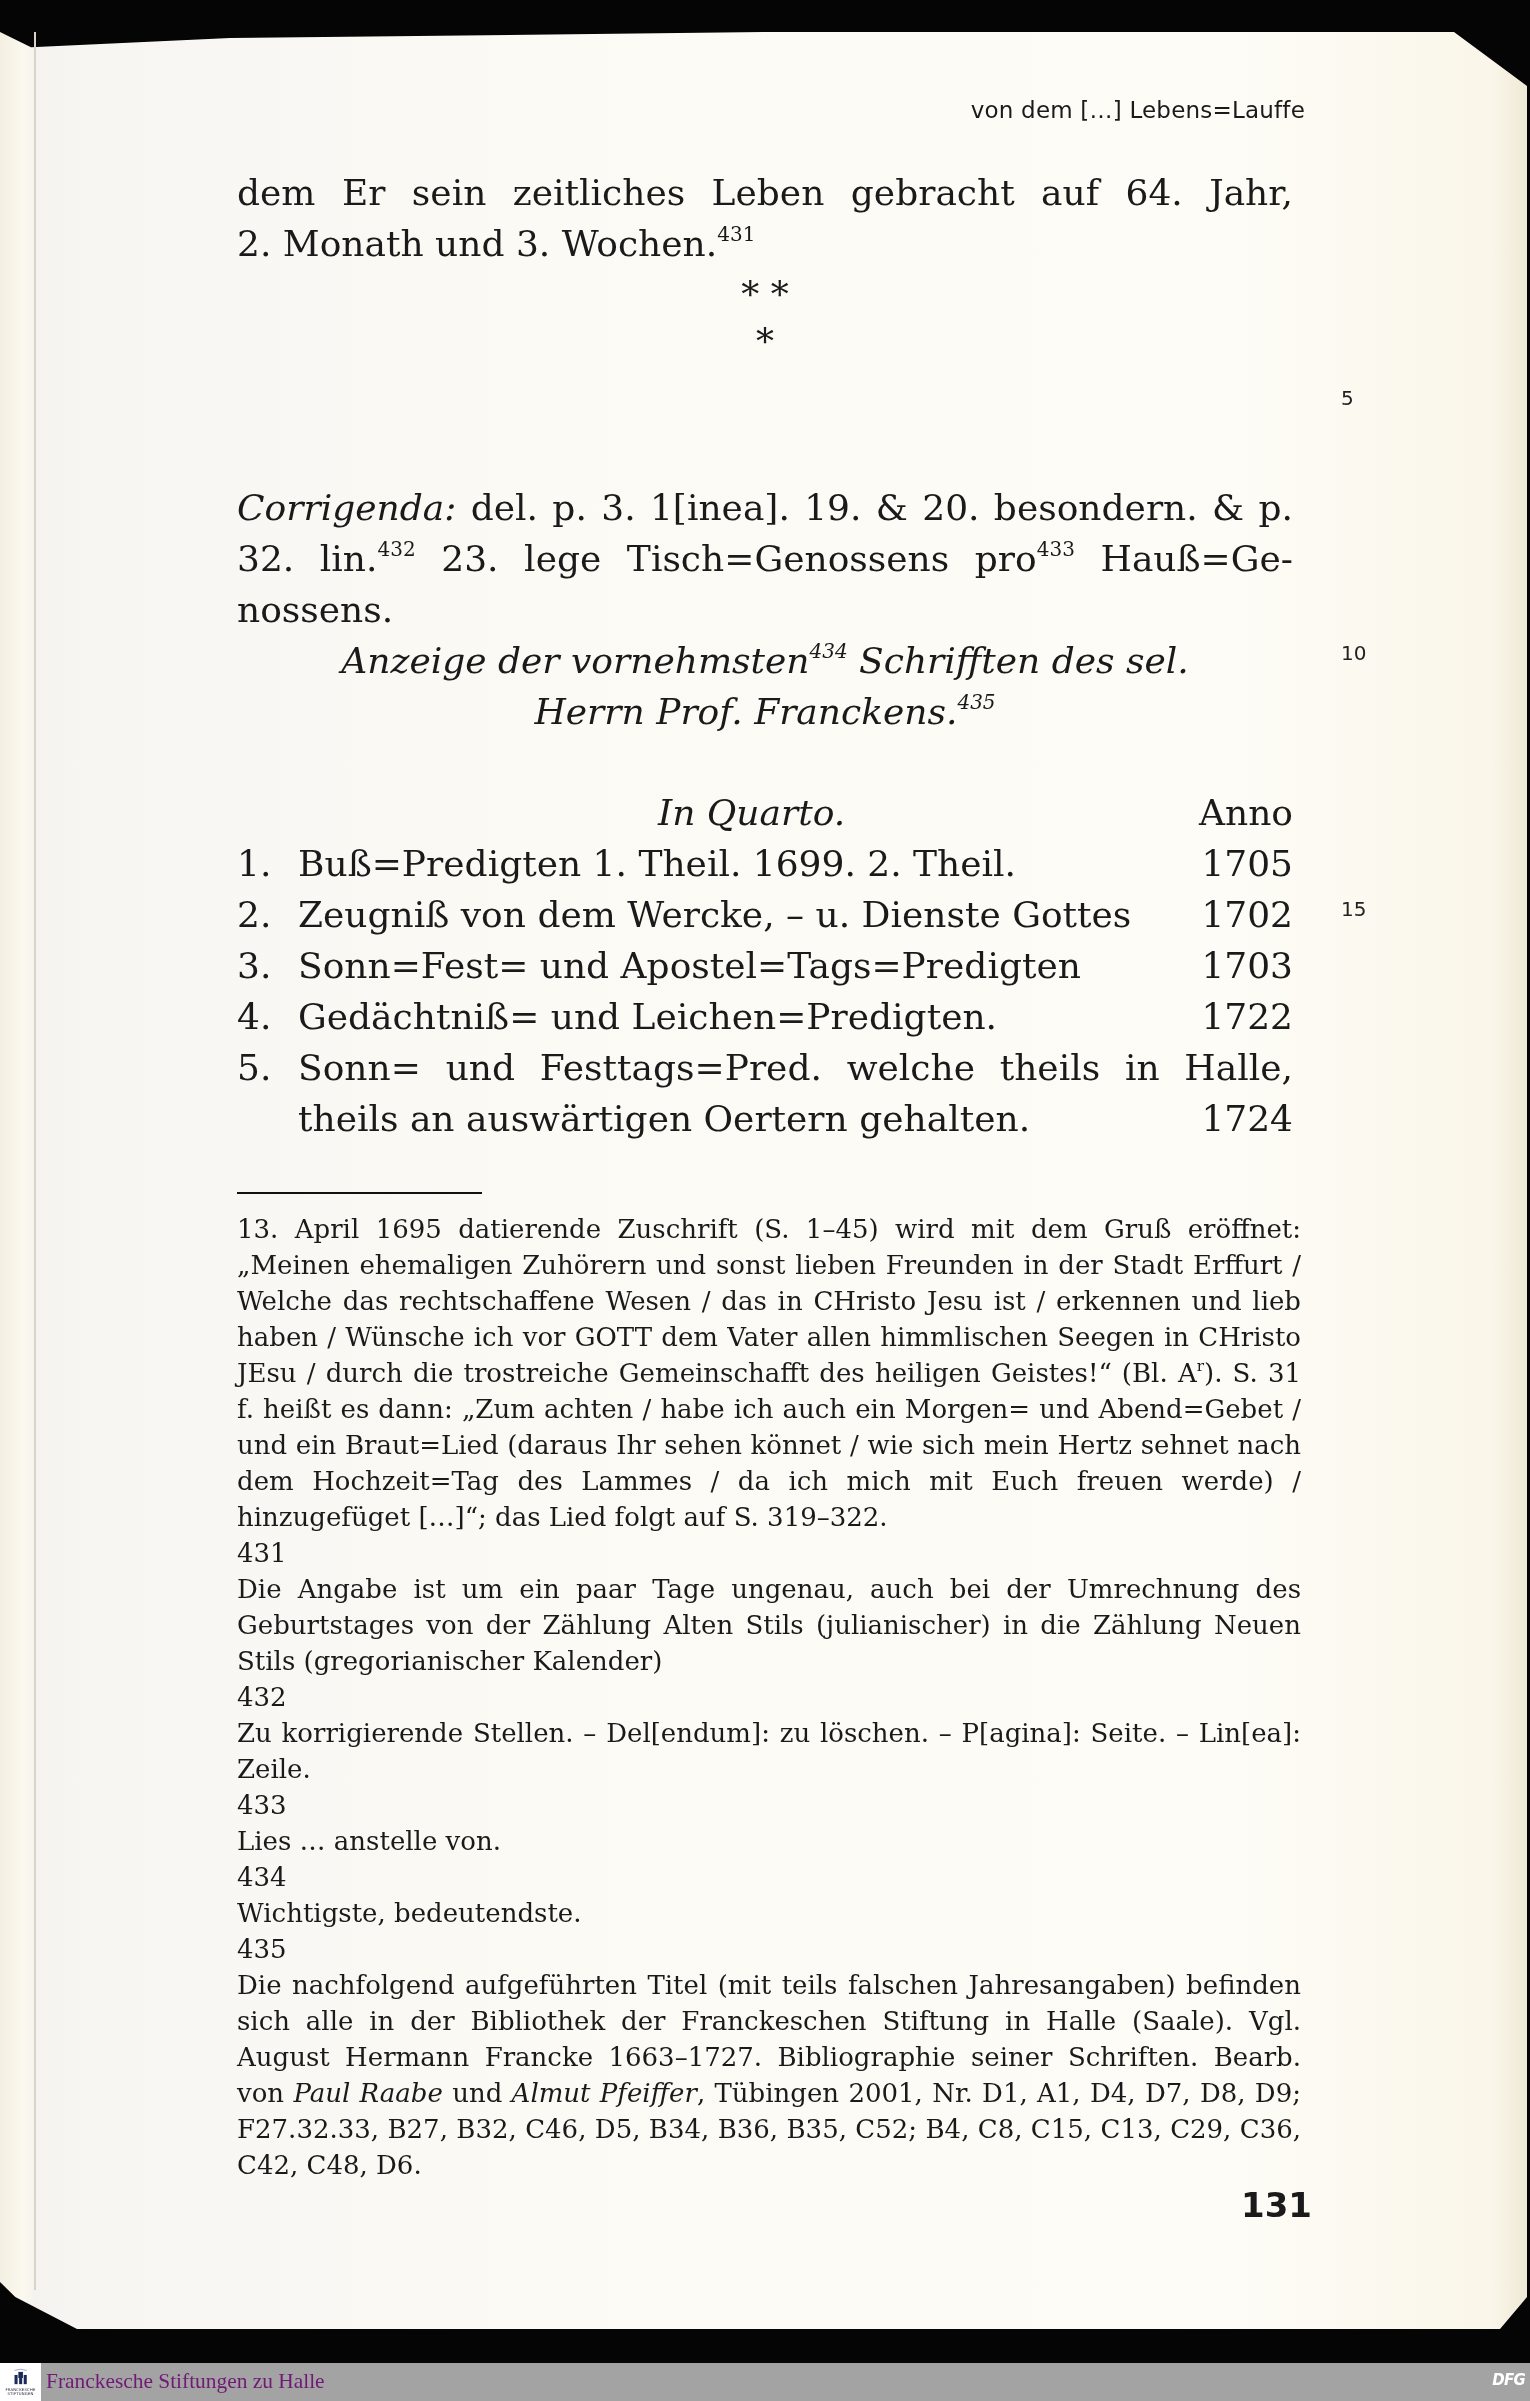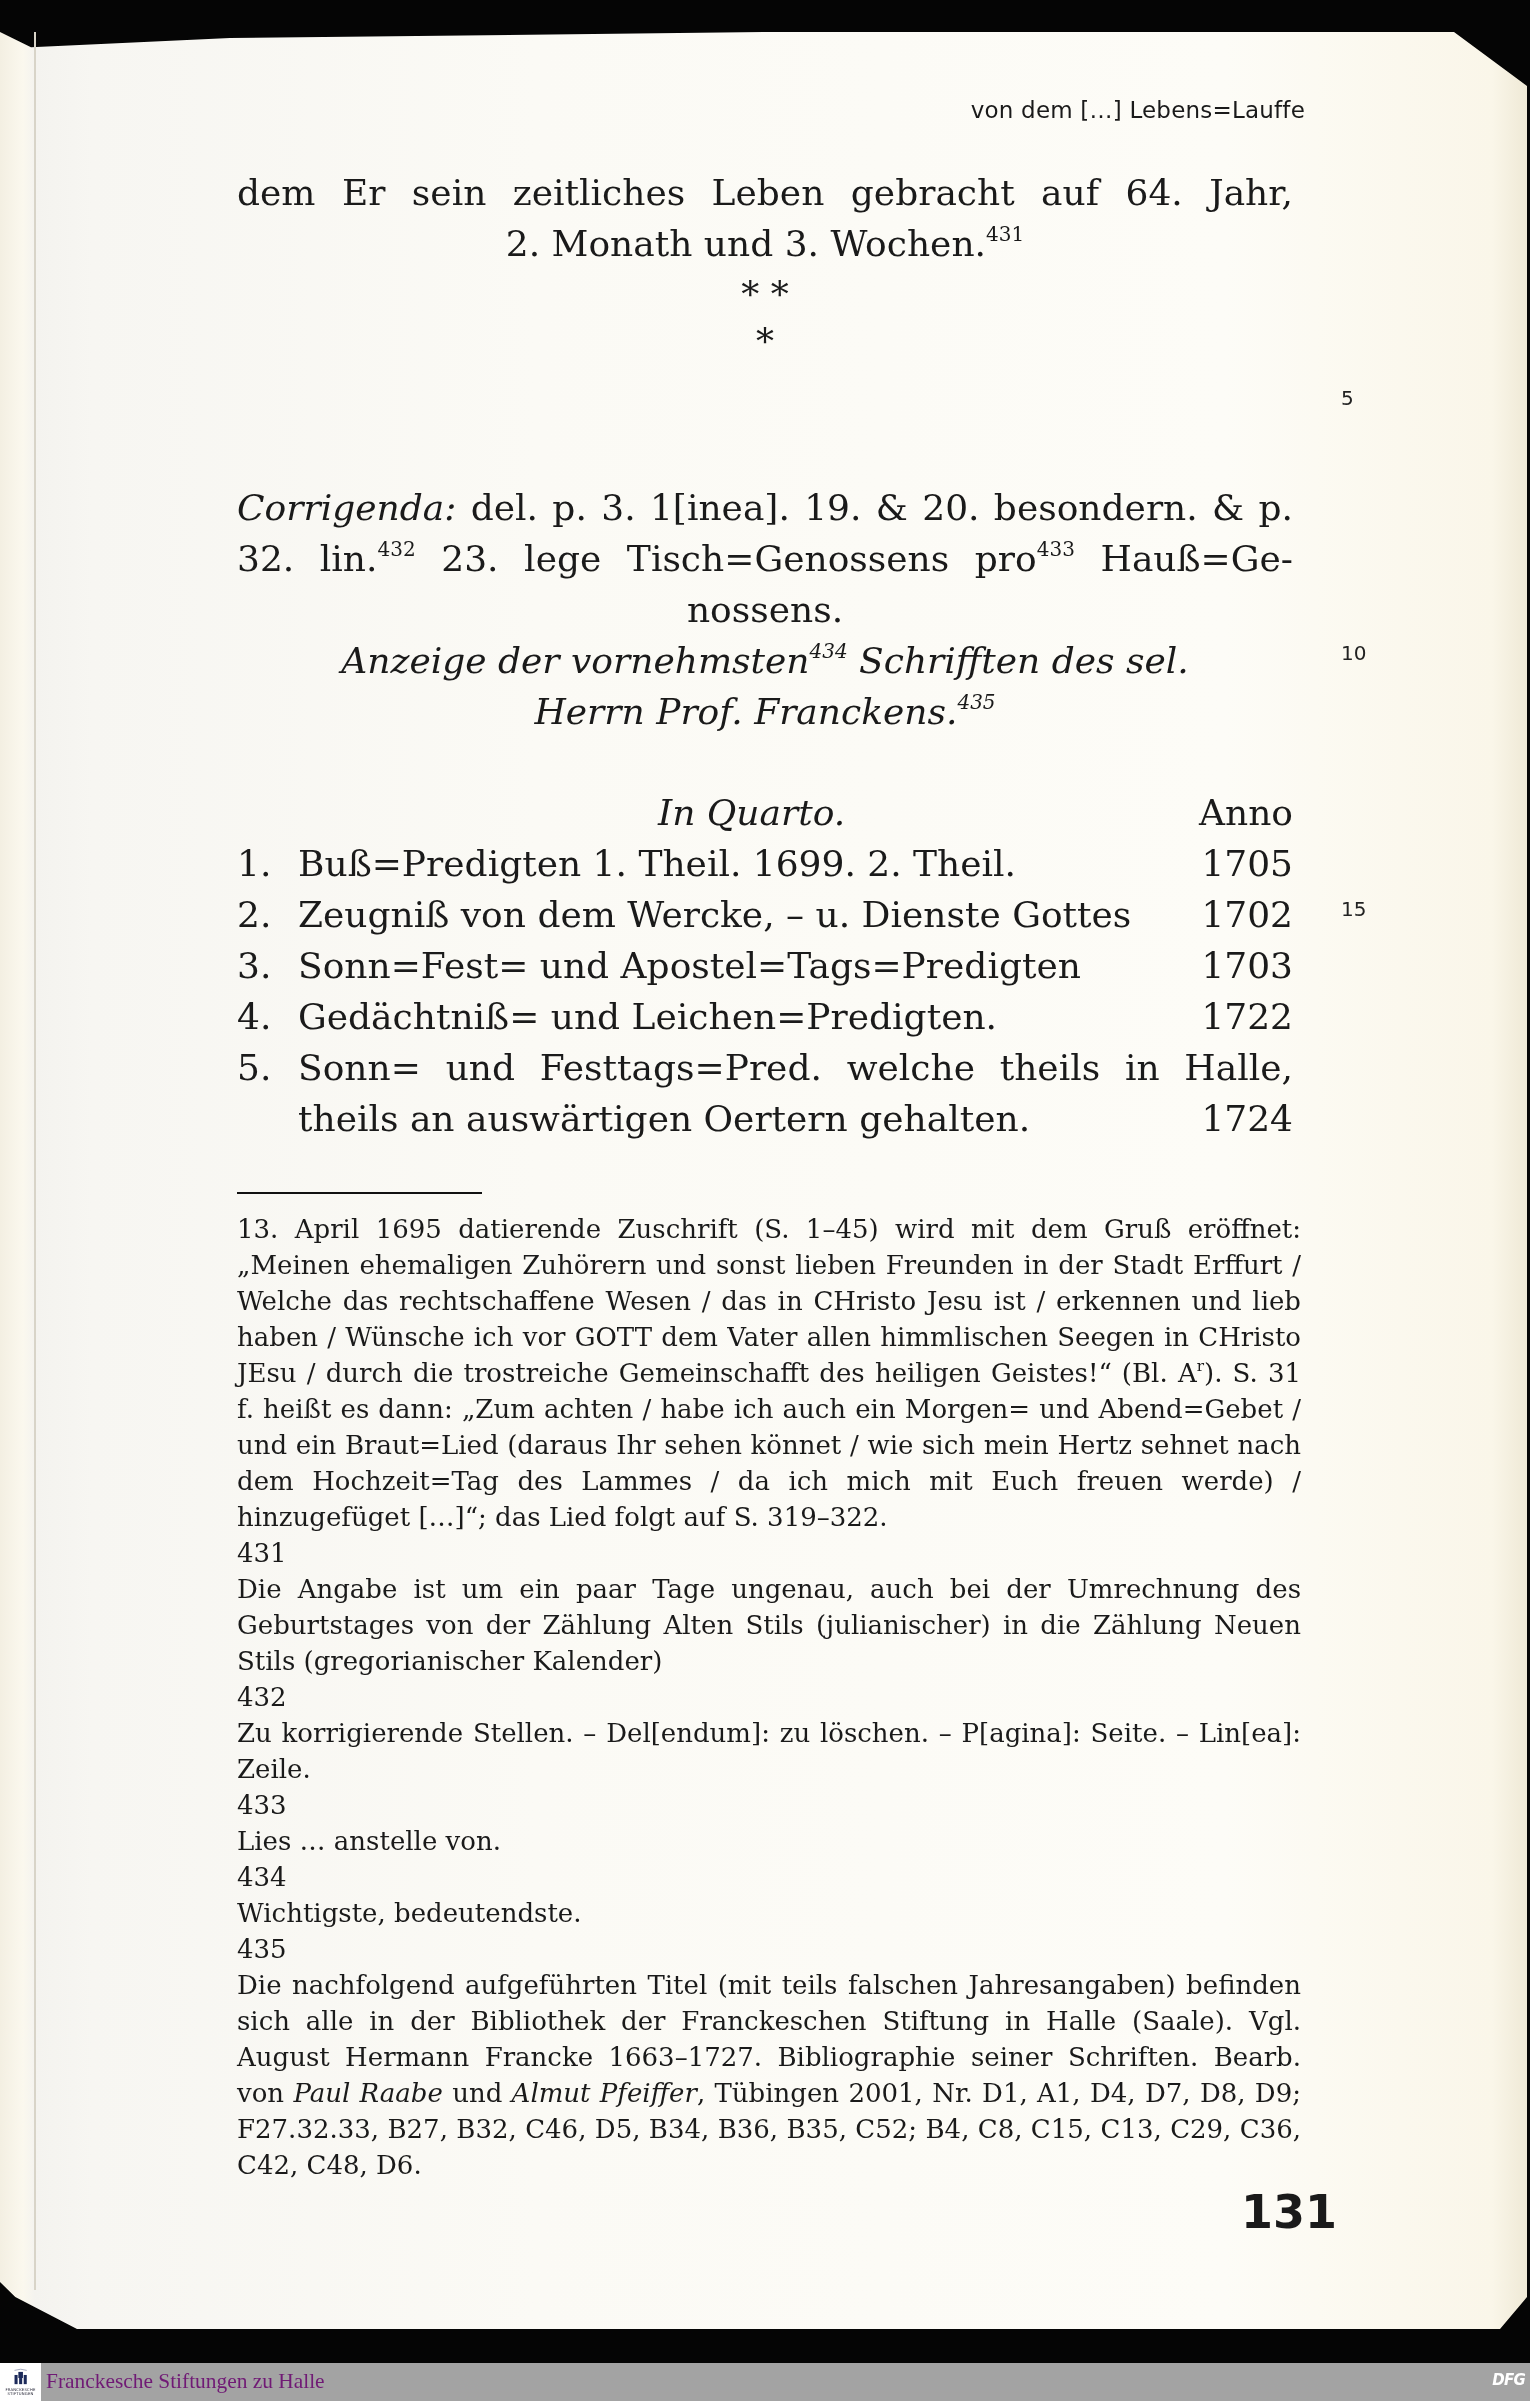--- a/index.html
+++ b/index.html
@@ -6,35 +6,35 @@
   body { width:1531px; height:2401px; background:#050505; position:relative; overflow:hidden;
          font-family:"DejaVu Serif", serif; color:#1a1a1a; }
   .page { position:absolute; left:0; top:32px; width:1527px; height:2297px;
           background:linear-gradient(90deg,#f3efe2 0px,#fbf8ee 23px,#f4f3ef 35px,#f7f6f2 92px,#fbfaf5 536px,#fdfcf7 1224px,#faf6e9 1492px,#efe9d6 1527px);
           clip-path: polygon(0 0, 31px 15.3px, 230px 6.1px, 765px 0, 1454px 0, 1527px 54px, 1527px 2265px, 1500px 2297px, 77px 2297px, 15.3px 2265px, 0 2250px); }
   .gutter { position:absolute; left:34px; top:32px; width:1.5px; height:2258px; background:#d8d4c8; }
   .running-head { position:absolute; right:226px; top:97px; font-family:"DejaVu Sans", sans-serif;
                   font-size:23px; color:#1a1a1a; letter-spacing:0.2px; }
   .body-text { position:absolute; left:237px; width:1056px; font-size:36px; line-height:51px;
                font-family:"DejaVu Serif", serif; }
-  .line { white-space:nowrap;text-align:center; }
+  .line { white-space:nowrap; }
   .just { text-align:justify; text-align-last:justify; }
   .center { text-align:center; }
   .it { font-style:italic; }
   sup { font-size:20px; line-height:0; vertical-align:15.3px; }
   .linenum { position:absolute; left:1341px; font-family:"DejaVu Sans", sans-serif; font-size:20px; color:#222; }
   .row { display:flex; justify-content:space-between; white-space:nowrap; }
   .row .num { width:61px; display:inline-block; }
   .rule { position:absolute; left:237px; top:1192px; width:245px; height:2.3px; background:#111; }
   .notes { position:absolute; left:237px; width:1064px; font-size:26px; line-height:36px; }
   .note { display:flex;flex-direction:column; }
   .note .n { width:77px; flex:none; }
   .note .t { flex:1; text-align:justify; }
   .page-number { position:absolute; left:1241px; top:2185px; font-family:"DejaVu Sans", sans-serif;
-                 font-size:46px; font-weight:bold; color:#1a1a1a; }
+                 font-size:34px; font-weight:bold; color:#1a1a1a; }
   .footer { position:absolute; left:0; top:2363px; width:1531px; height:38px; background:#a3a3a3; }
   .footer-logo { position:absolute; left:0; top:0; width:41px; height:38px; background:#fff; }
   .footer-logo .fig { position:absolute; left:13px; top:4.6px; width:15.3px; height:17px; }
   .footer-logo .cap { position:absolute; left:1.5px; top:24.5px; width:38px; font-family:"DejaVu Sans", sans-serif;
                       font-size:3.8px; line-height:4.6px; text-align:center; color:#223; letter-spacing:0.2px; }
   .footer-title { position:absolute; left:46px; top:6.1px; font-family:"Liberation Serif", serif; font-size:21.4px; color:#701a75; }
   .footer-dfg { position:absolute; right:6.1px; top:7.7px; font-family:"DejaVu Sans", sans-serif; font-weight:bold;
                 font-size:15px; color:#fff; font-style:italic; letter-spacing:-0.8px;margin-left:7px; }
 </style>
 </head>

